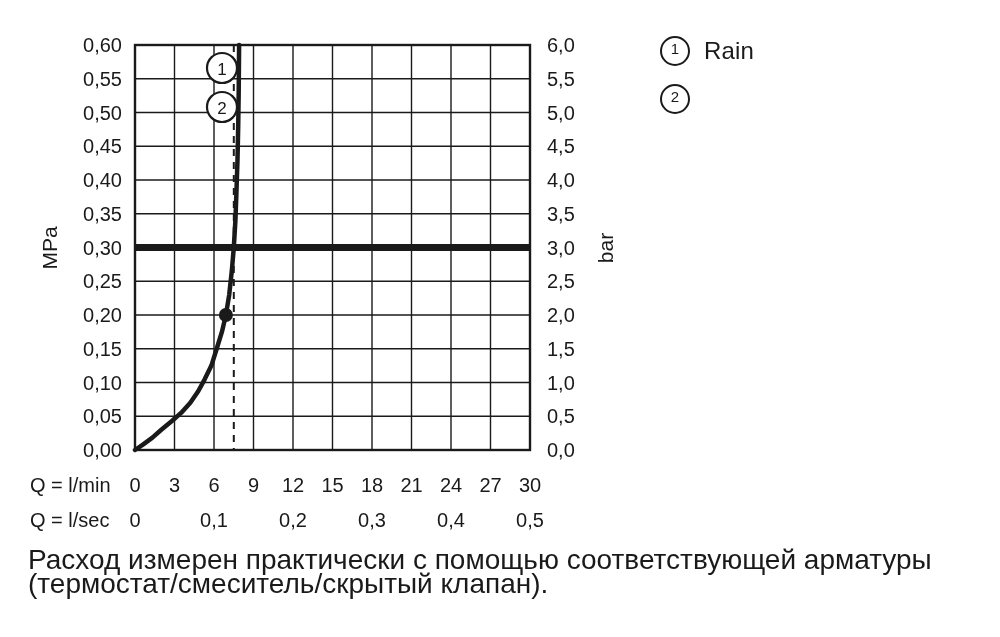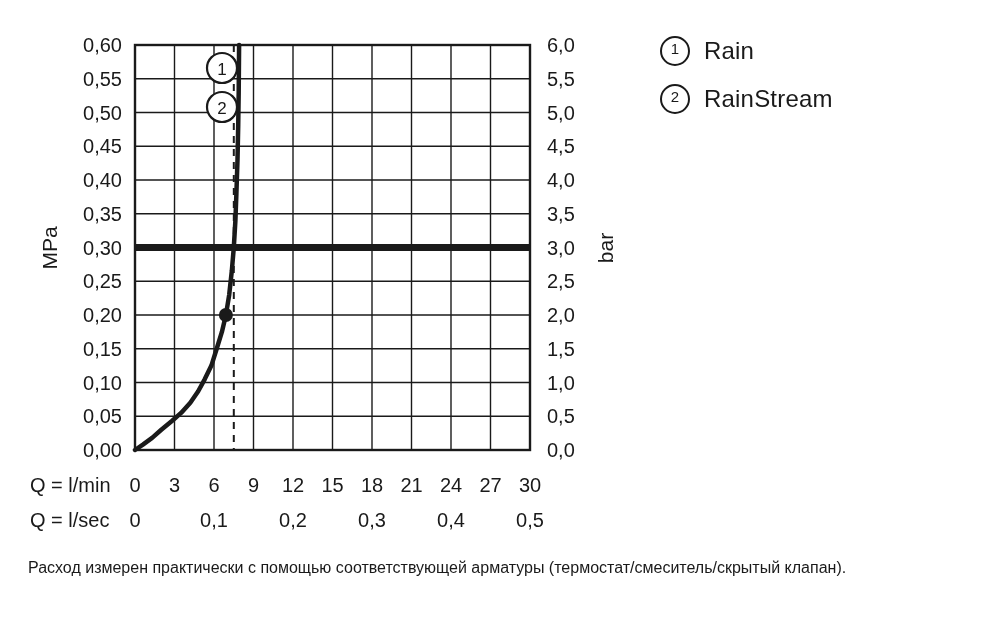--- a/index.html
+++ b/index.html
@@ -53,22 +53,22 @@
     font-size: 24px;
     letter-spacing: 0.2px;
   }
 
   
   .caption {
     position: absolute;
     left: 28px;
     top: 548px;
     width: 940px;
-    font-size: 16px;
-    line-height: 39px;
+    font-size: 28px;
+    line-height: 24px;
   }
 
   
   text { font-family: "Liberation Sans", sans-serif; fill: #1a1a1a; }
 </style>
 </head>
 <body>
 
 <div id="chart-root">
 
@@ -187,19 +187,18 @@
     </g>
   </svg>
 
   <div class="legend">
     <div class="legend-row">
       <div class="legend-marker">1</div>
       <div class="legend-label">Rain</div>
     </div>
     <div class="legend-row">
       <div class="legend-marker">2</div>
-      <div class="legend-label">RainStream</div>
     </div>
   </div>
 
   <div class="caption">Расход измерен практически с помощью соответствующей арматуры (термостат/смеситель/скрытый клапан).</div>
 
 </div>
 
 </body></html>

